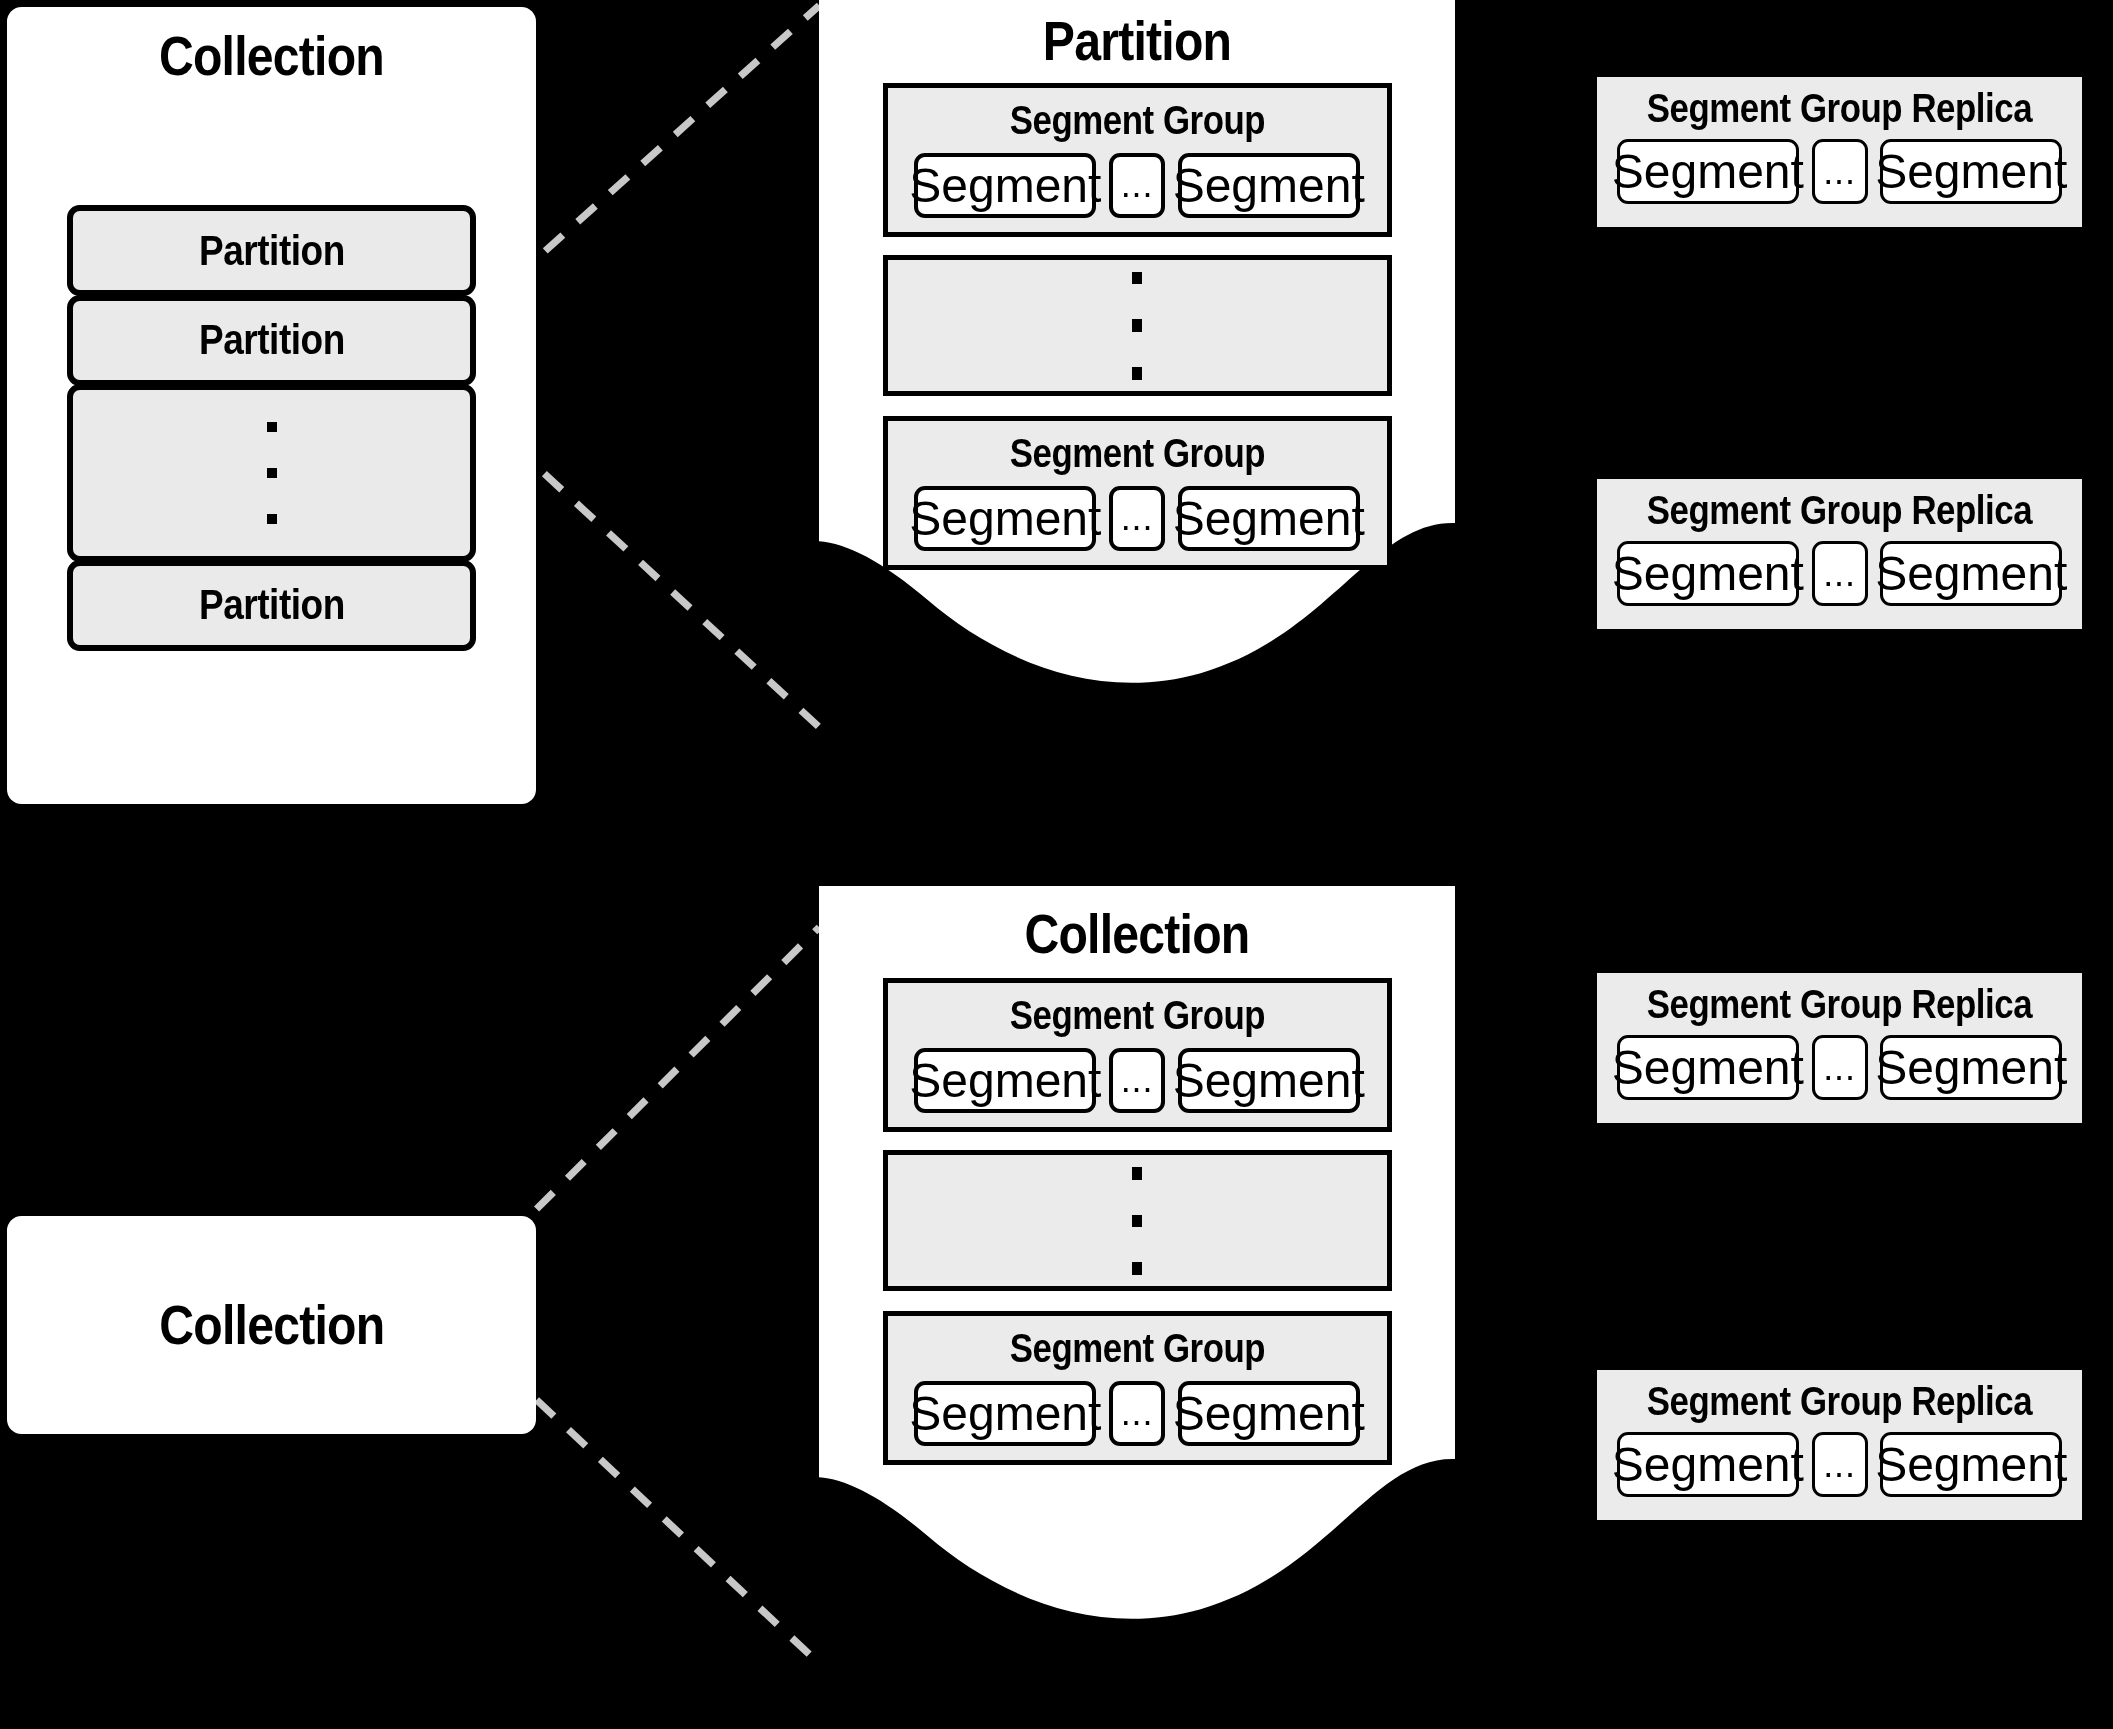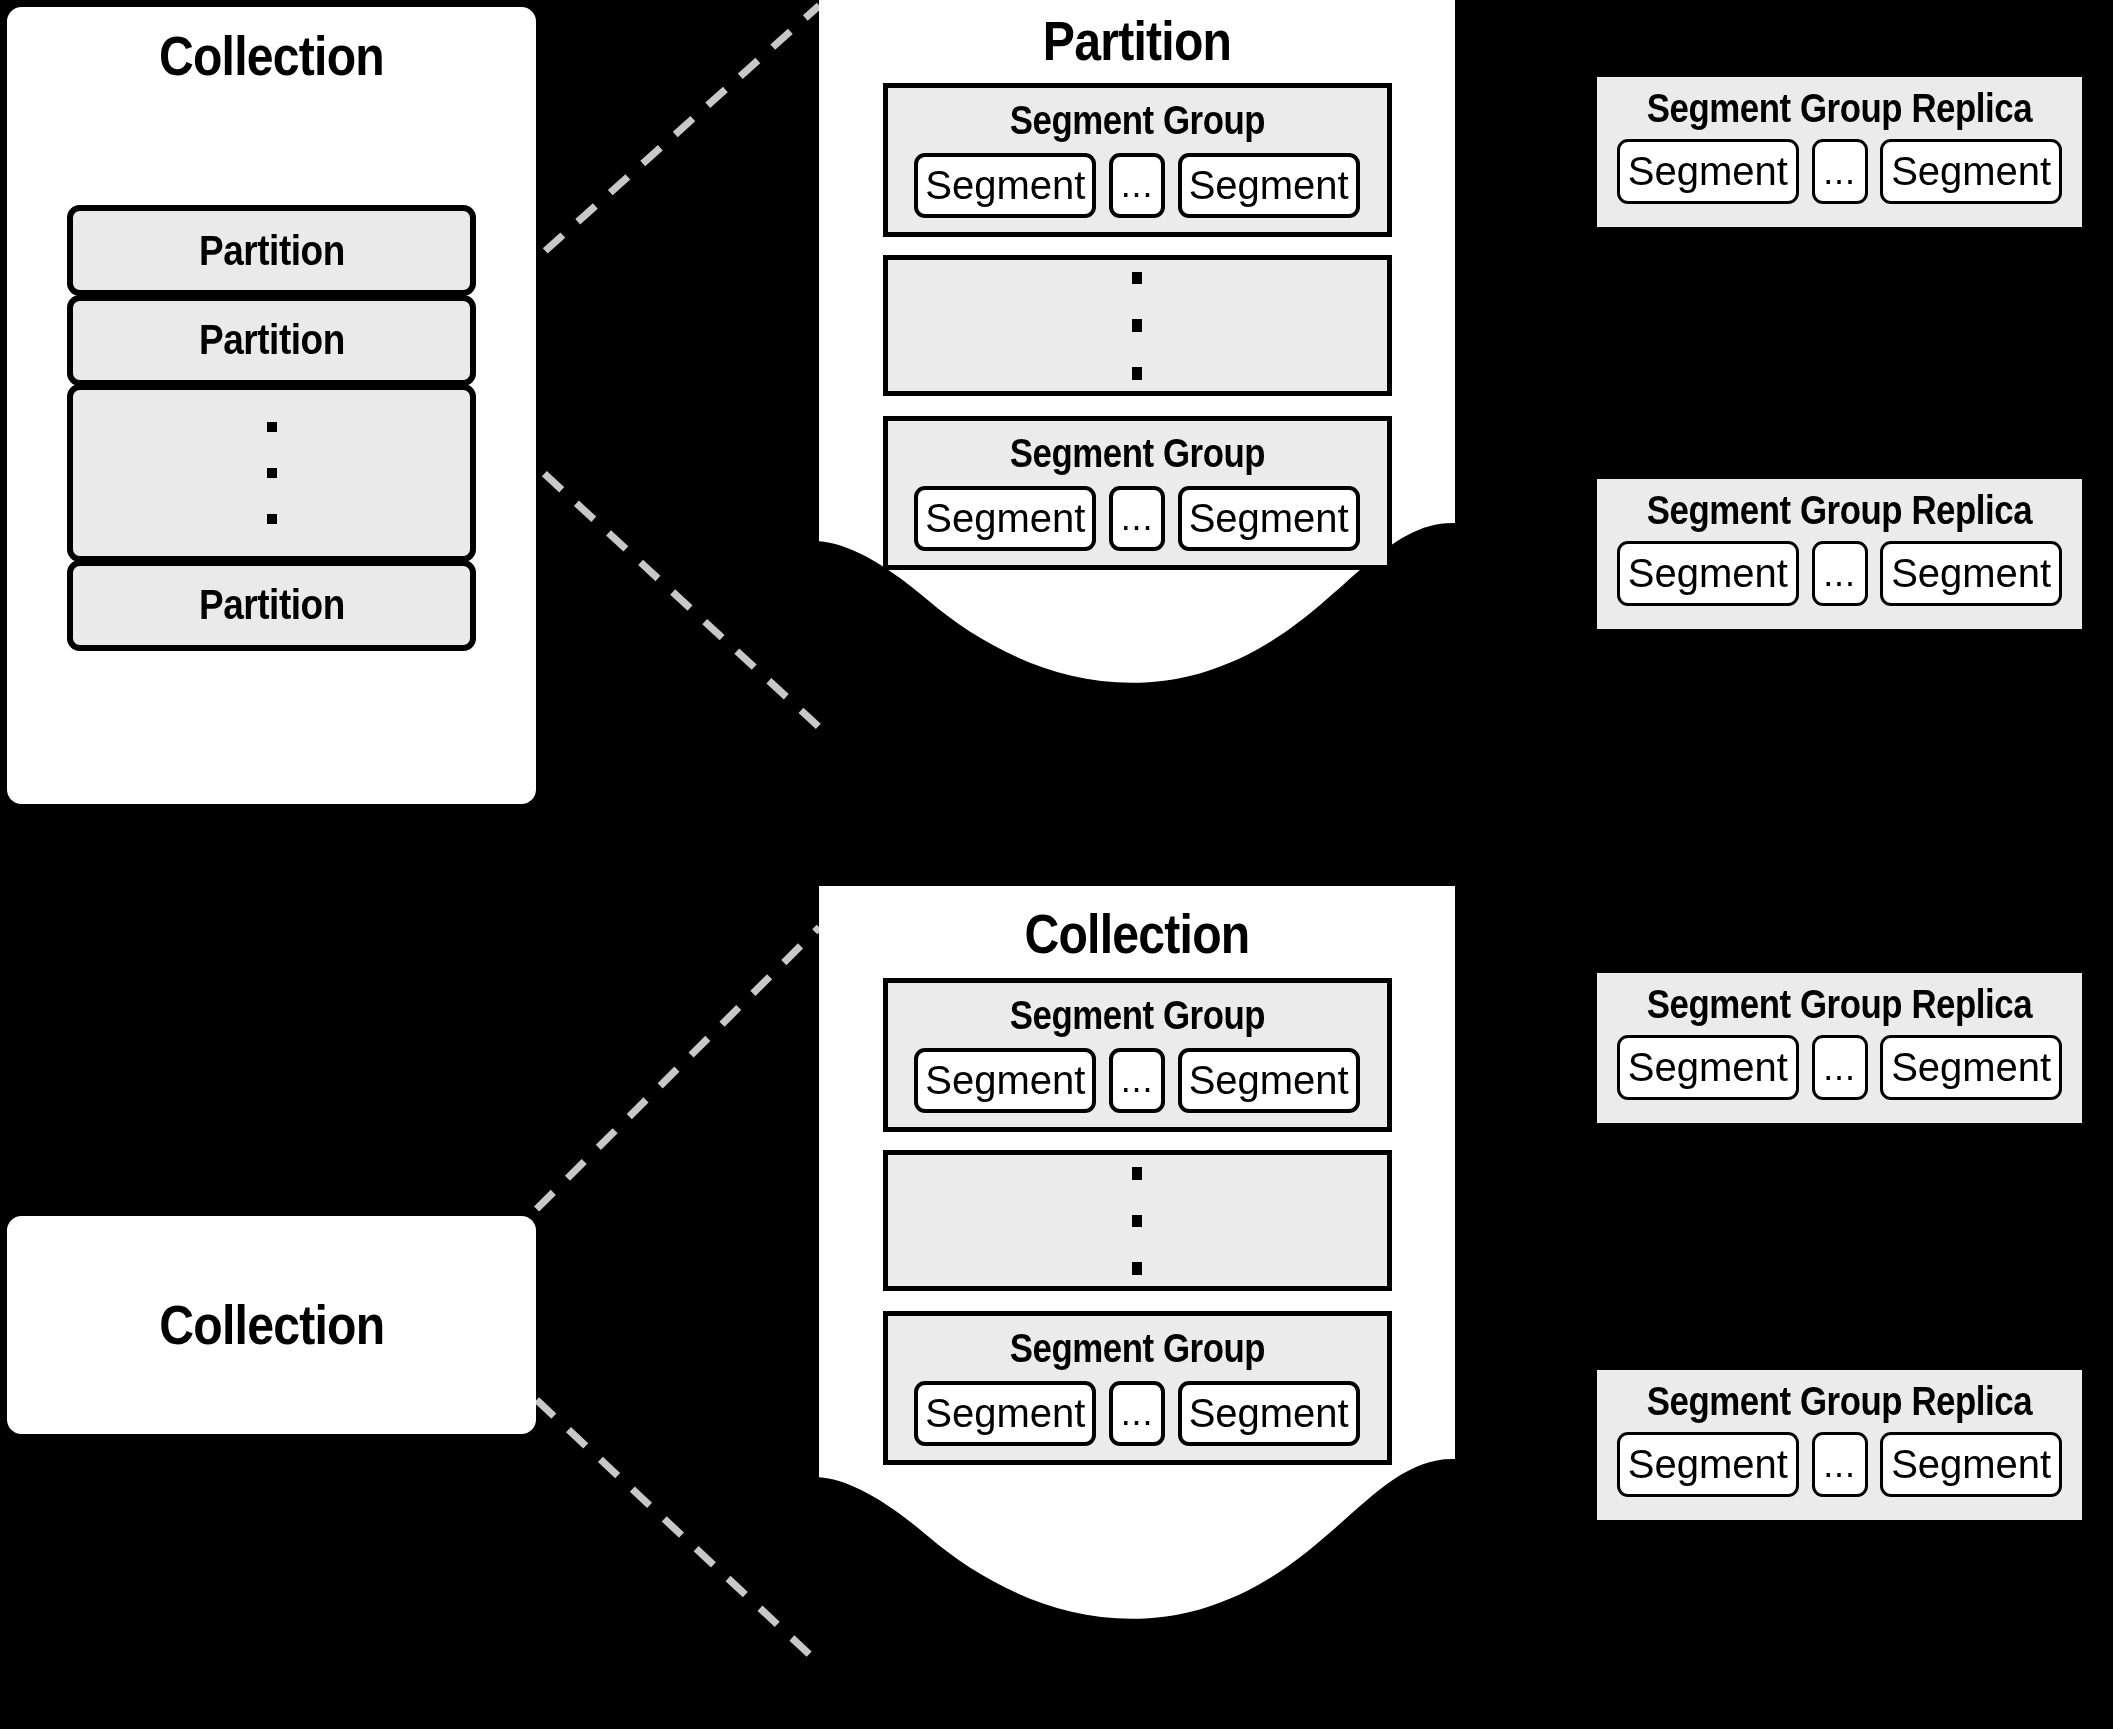--- a/index.html
+++ b/index.html
@@ -183,21 +183,21 @@
   }
   .segment {
     background: #ffffff;
     border: 4.5px solid #000000;
     border-radius: 11px;
     box-sizing: border-box;
     height: 65px;
     display: flex;
     align-items: center;
     justify-content: center;
-    font-size: 40px;
+    font-size: 48px;
     color: #000000;
     font-family: "Liberation Sans", sans-serif;
   }
   .segment.wide { width: 182px; }
   .segment.dots { width: 56px; font-size: 36px; letter-spacing: 0.9px; }
 
   
   .mid-dots-box {
     background: #ebebeb;
     border: 5.5px solid #000000;

